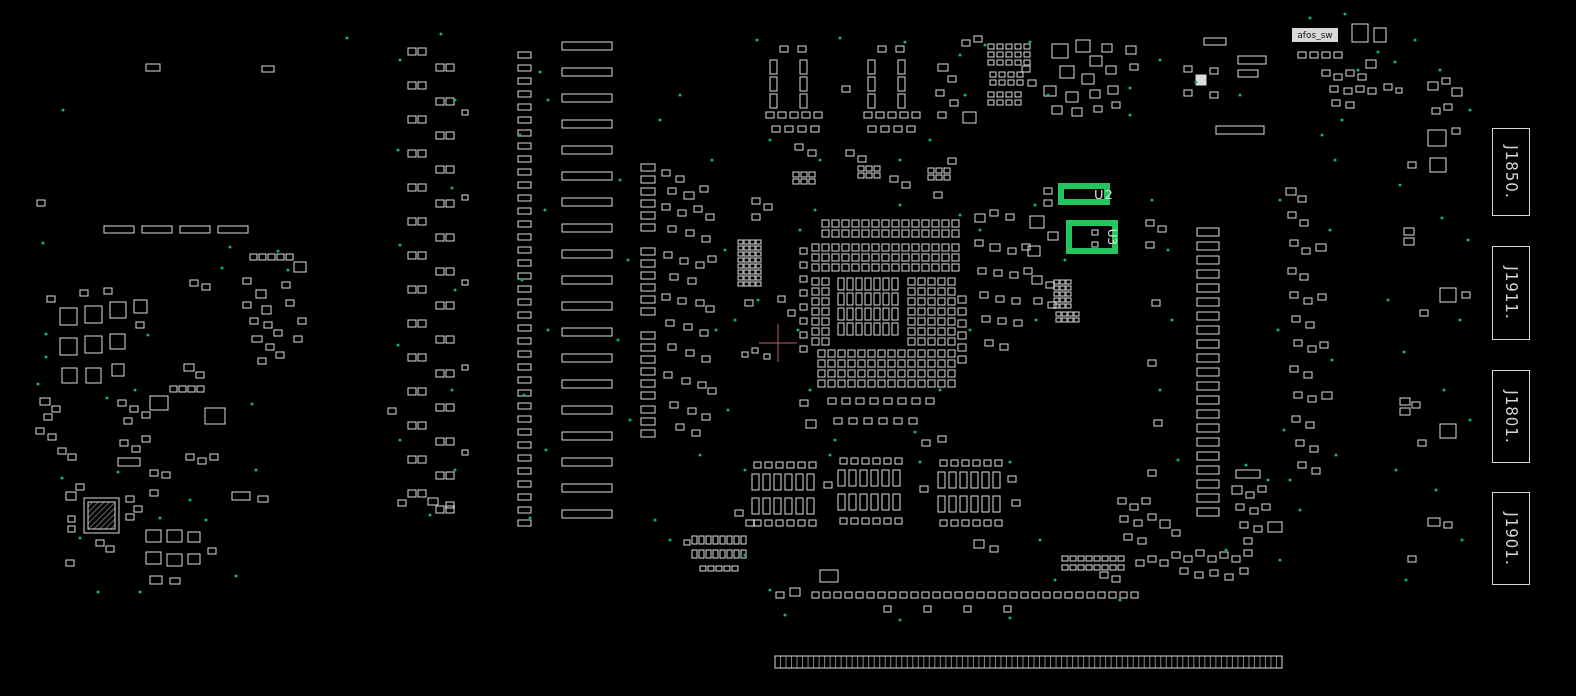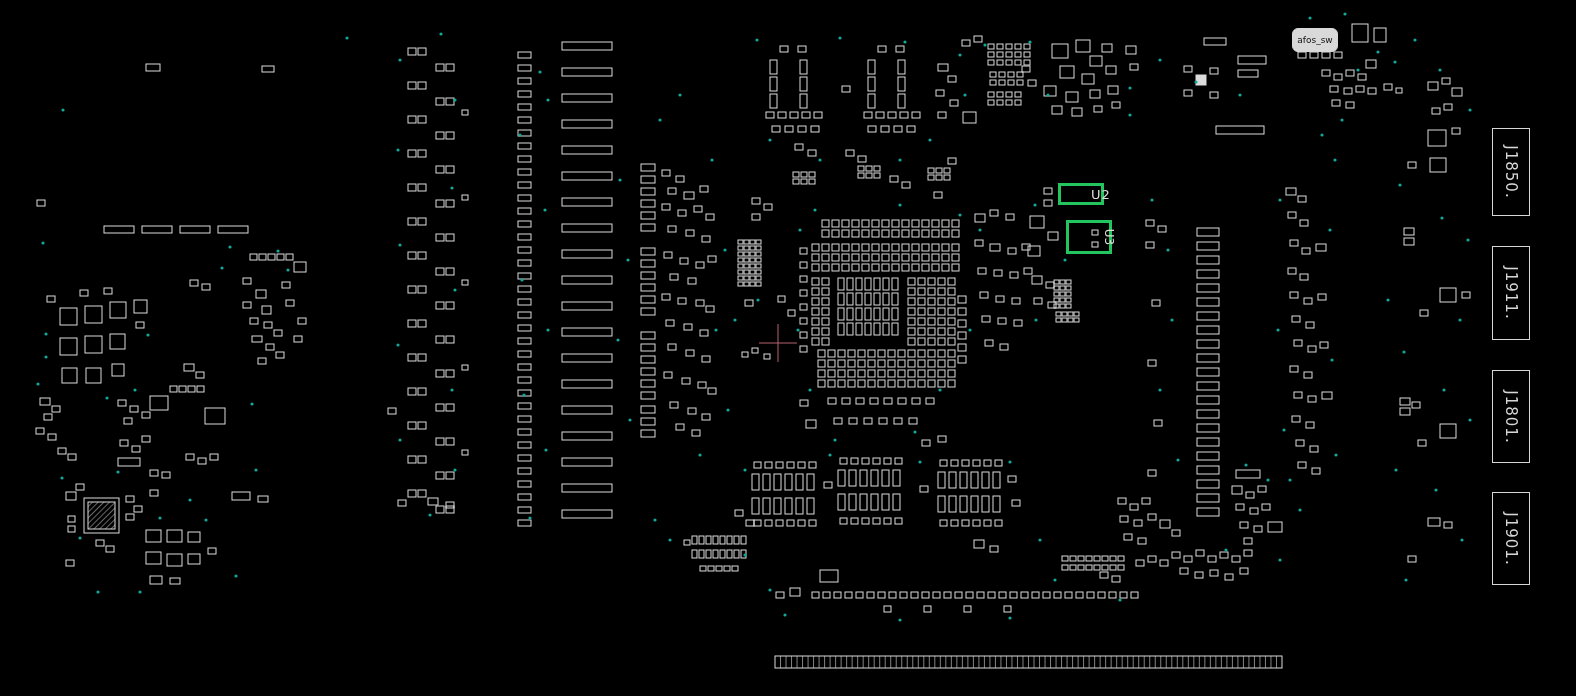--- a/index.html
+++ b/index.html
@@ -7,21 +7,21 @@
   body {
     width:1576px; height:696px; position:relative; overflow:hidden;
     font-family:"DejaVu Sans", sans-serif;
   }
   .board-wrap { position:absolute; inset:0; }
   svg { position:absolute; top:0; left:0; }
   .lbl {
     position:absolute; display:flex; align-items:center; justify-content:center;
     color:#dcdcdc; background:transparent;
   }
-  .box { border:3px solid #22c55e;padding-left:40px; }
+  .box { border:6px solid #22c55e;padding-left:40px; }
   .filled { background:#d9d9d9; color:#111; font-size:9px; border:1px solid #d9d9d9; }
   .u2 { font-size:13px; letter-spacing:1px; }
   .rot { transform:rotate(90deg); white-space:nowrap; }
   .u3t { font-size:12px; }
   .connt { font-size:15px; letter-spacing:1px; color:#d6d6d6; }
   .conn { position:absolute; width:38px; border:1px solid #d6d6d6;
           display:flex; align-items:center; justify-content:center; }
 </style>
 </head>
 <body>
@@ -1305,21 +1305,21 @@
   </svg>
 
   <div class="lbl box u2" style="left:1058px; top:183px; width:40px; height:22px;">
     <span>U2</span>
   </div>
 
   <div class="lbl box" style="left:1066px; top:220px; width:22px; height:34px;">
     <span class="rot u3t">U3</span>
   </div>
 
-  <div class="lbl filled" style="left:1292px; top:28px; width:46px; height:24px;border-radius:6px;">
+  <div class="lbl filled" style="left:1292px; top:28px; width:46px; height:14px;">
     <span>afos_sw</span>
   </div>
 
   <div class="conn" style="left:1492px; top:128px; height:88px;">
     <span class="rot connt">J1850.</span>
   </div>
 
   <div class="conn" style="left:1492px; top:246px; height:94px;">
     <span class="rot connt">J1911.</span>
   </div>

